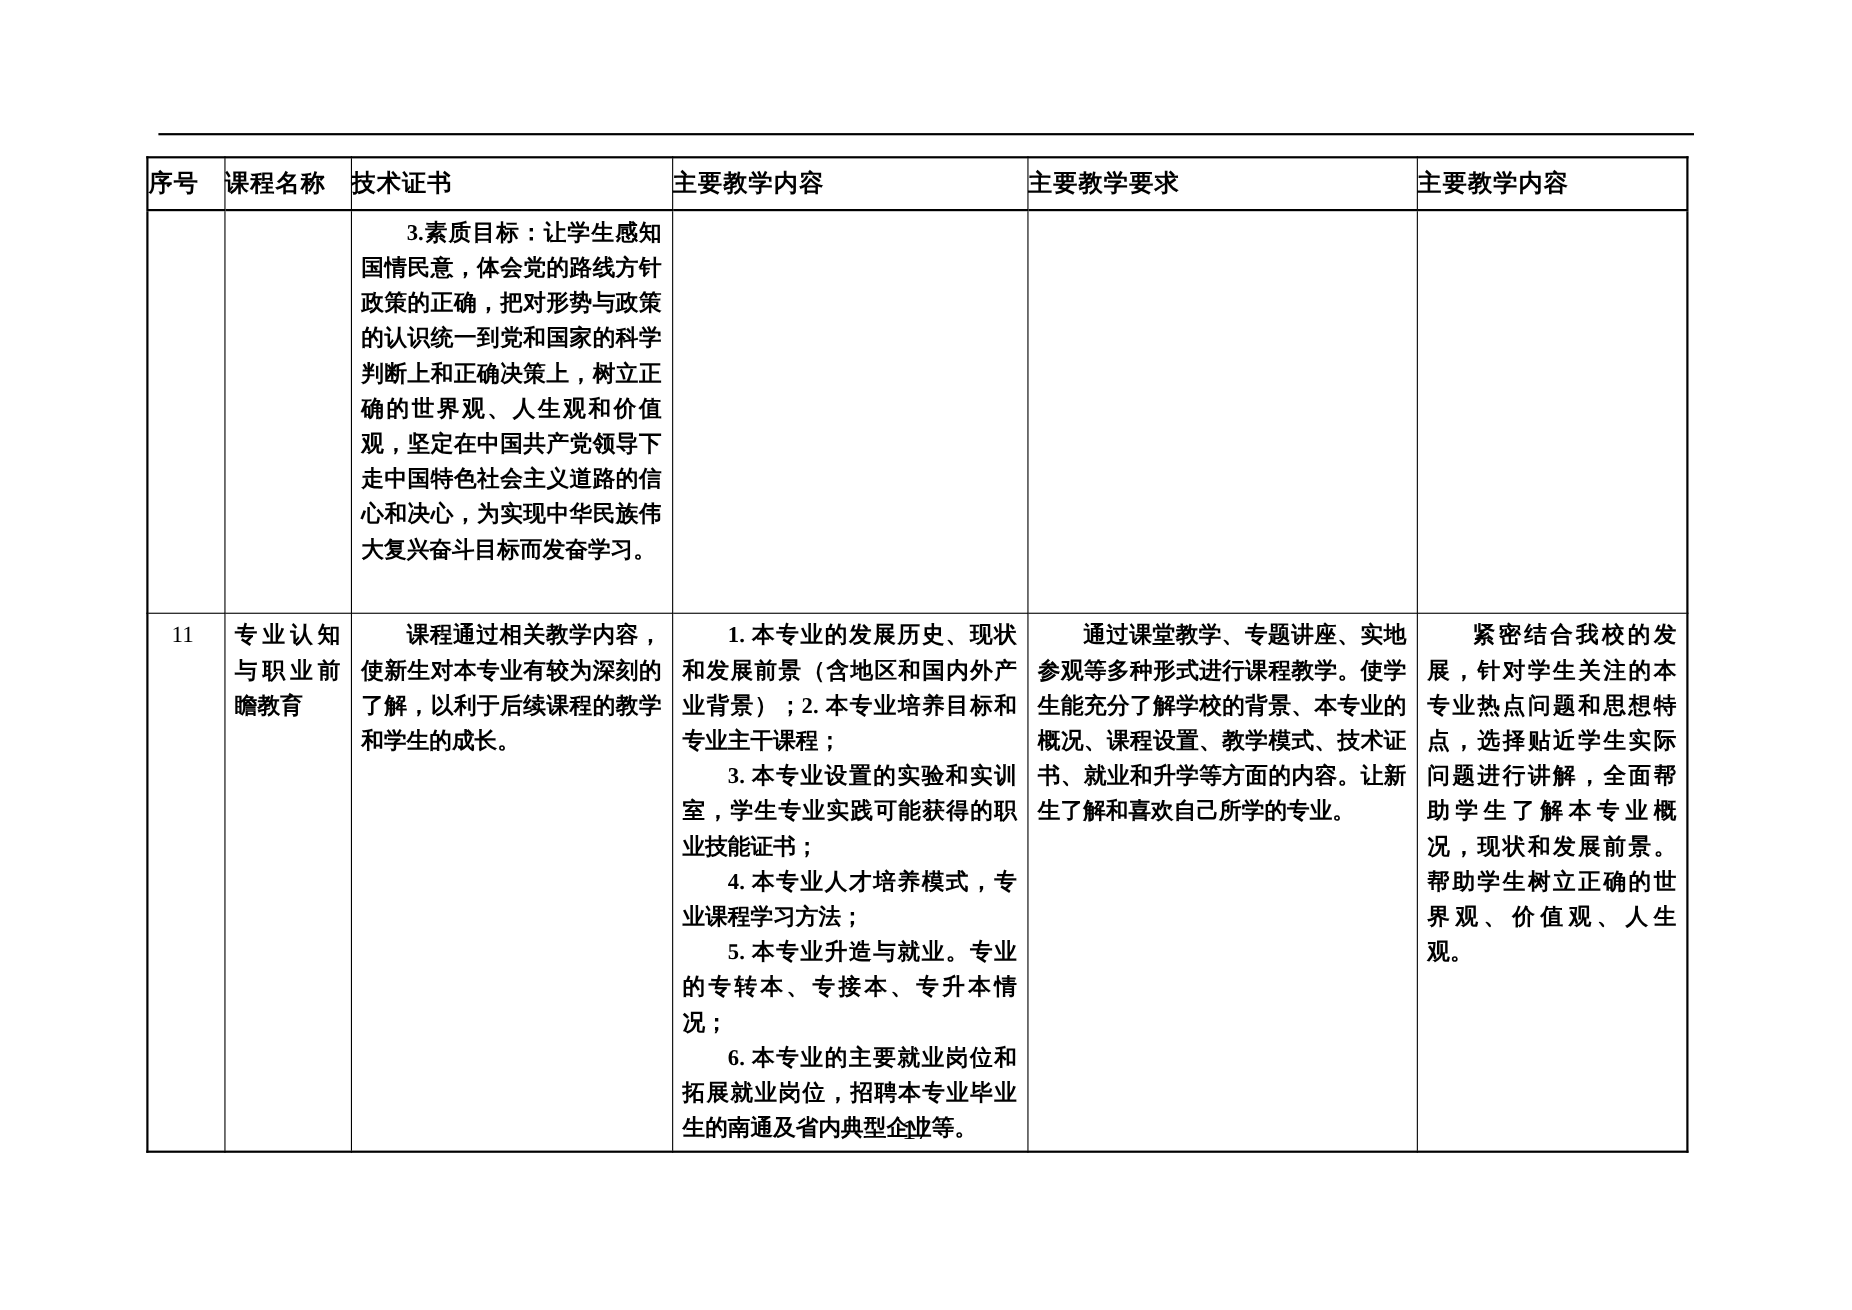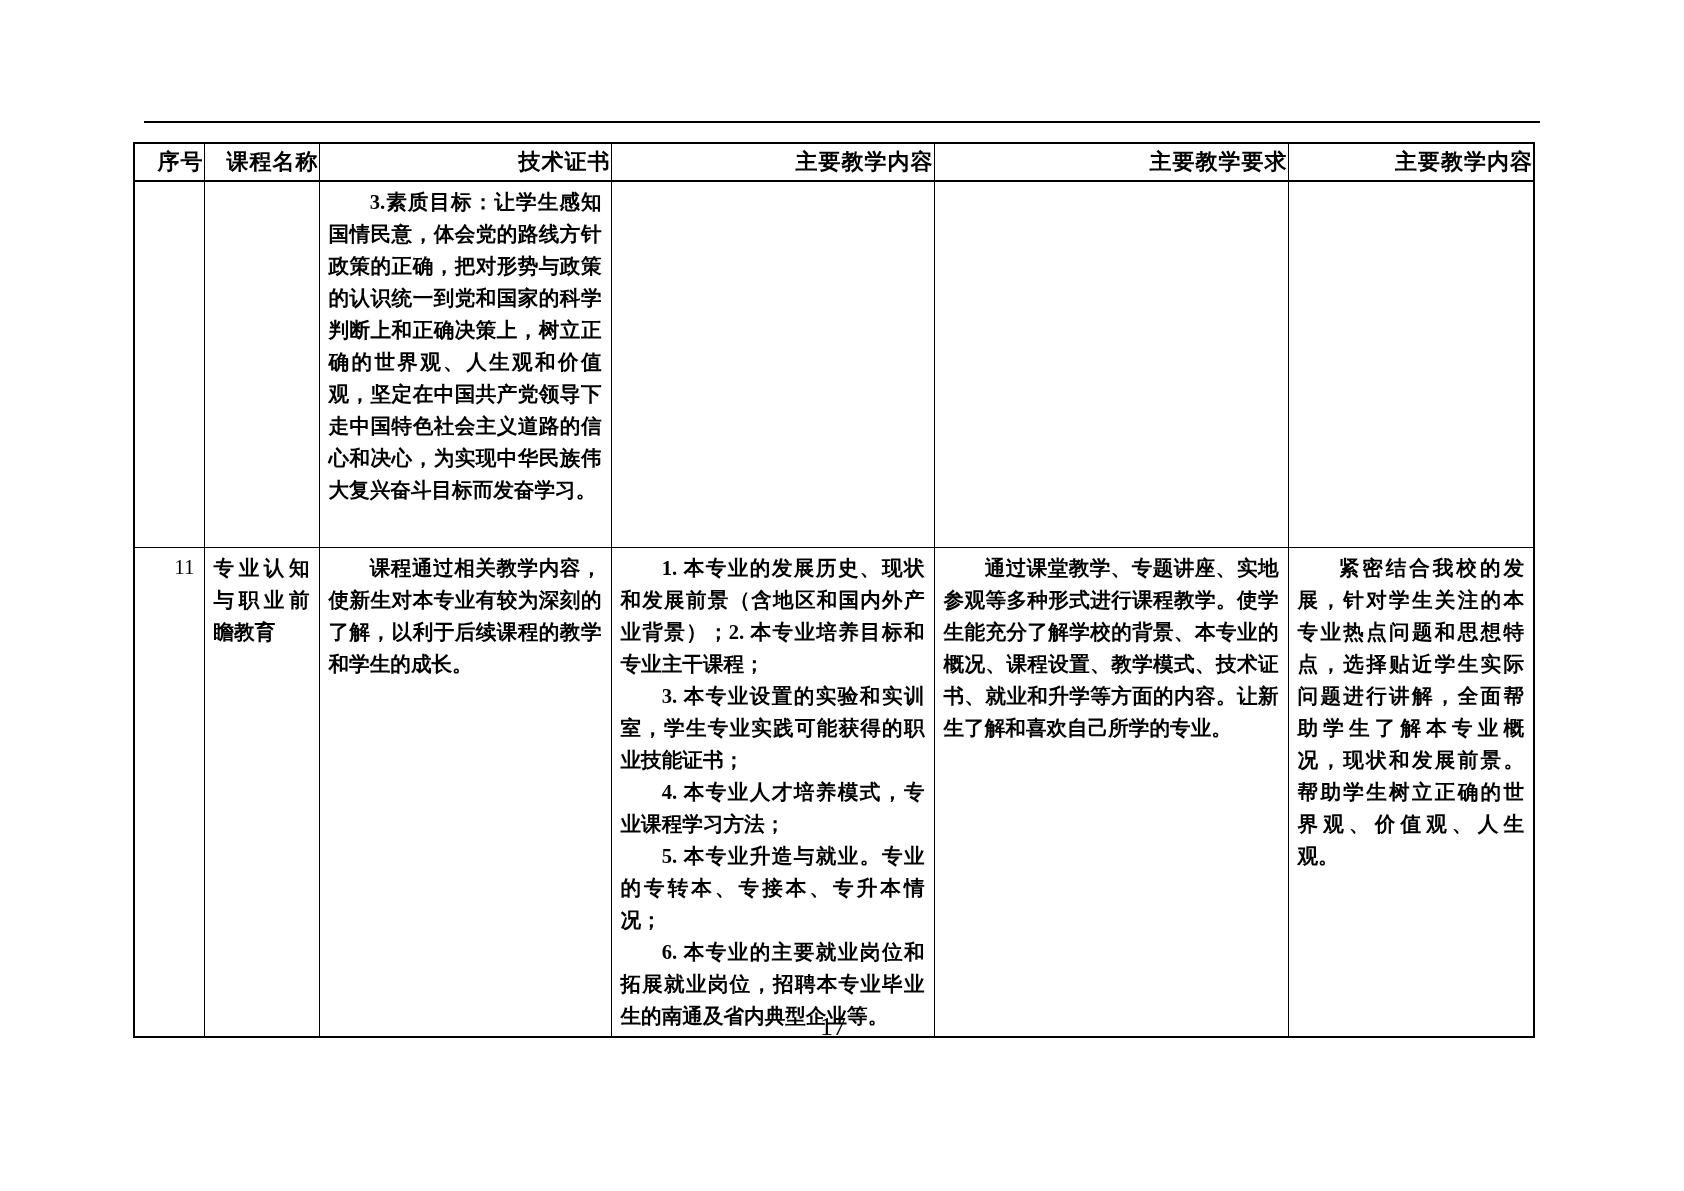--- a/index.html
+++ b/index.html
@@ -27,40 +27,40 @@
     top: 142px;
     width: 1400px;
     border-collapse: collapse;
     table-layout: fixed;
     border: 2px solid #000000;
   }
   .course-table th, .course-table td {
     border: 1.5px solid #000000;
   }
   .course-table thead th {
-    height: 38px;
+    height: 48px;
     font-family: "Liberation Sans", "DejaVu Sans", sans-serif;
     font-weight: bold;
     font-size: 22px;
-    text-align: right;
+    text-align: left;
     vertical-align: middle;
     border-bottom: 2.5px solid #000000;
     letter-spacing: 1px;
   }
   .course-table td {
     vertical-align: top;
     padding: 4px 9px;
     font-size: 20.6px;
     line-height: 32px;
     text-align: justify;
   }
   tr.row-cont { height: 366px; }
   tr.row-main { height: 453px; }
   td.seq-cell {
-    text-align: right;
+    text-align: left;
     padding-top: 3px;
     font-size: 21px;
     padding-left: 21px;
   }
   p.para { text-align: justify; font-weight: bold; }
   p.indent2 { text-indent: 2em; }
   .page-number {
     position: absolute;
     top: 1012px;
     left: 133px;

